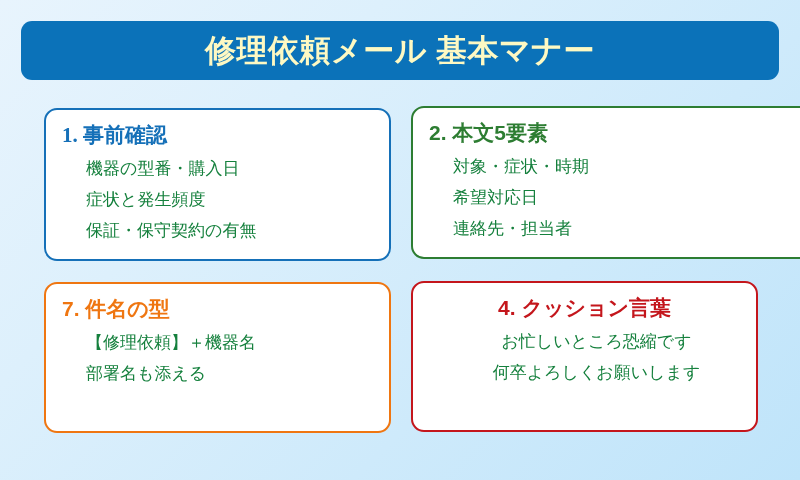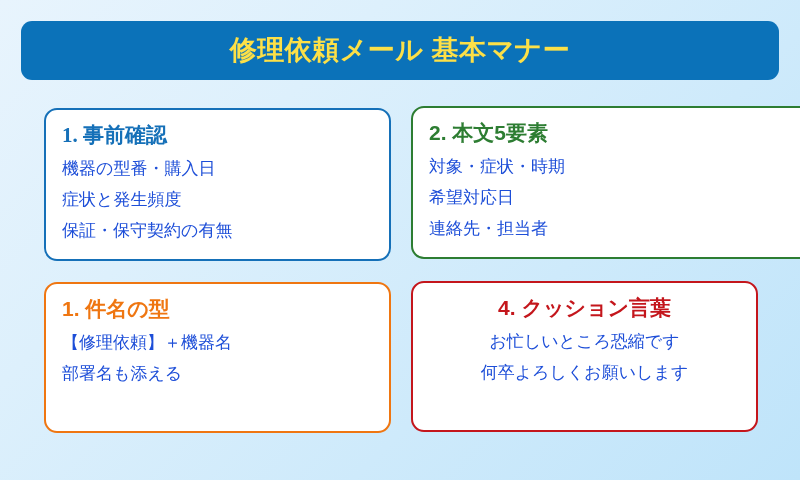--- a/index.html
+++ b/index.html
@@ -27,22 +27,22 @@
     width: 758px;
     height: 59px;
     border-radius: 11px;
     background: #0b72b9;
     display: flex;
     align-items: center;
     justify-content: center;
     box-sizing: border-box;
   }
   .title-text {
-    color: #fde047;
-    font-size: 27px;
+    color: #fef9c3;
+    font-size: 31px;
     font-weight: bold;
     letter-spacing: 0.5px;
     line-height: 1;
     white-space: nowrap;
   }
   
   .card {
     position: absolute;
     background: #ffffff;
     border-radius: 13px;
@@ -69,23 +69,24 @@
   .h-orange { color: #ef7611; }
   .h-red    { color: #c4161c; }
 
   .card-lines {
     margin: 0;
     padding: 0;
     list-style: none;
   }
   .card-line {
     font-size: 17px;
-    color: #1d4ed8;
+    color: #15803d;
     line-height: 31px;
     white-space: nowrap;
+    margin-left: 24px;
   }
 </style>
 </head>
 <body>
 
 <div class="poster">
 
   <div class="title-bar">
     <div class="title-text">修理依頼メール 基本マナー</div>
   </div>
@@ -102,21 +103,21 @@
   <div class="card card-2">
     <div class="card-heading h-green">2. 本文5要素</div>
     <ul class="card-lines">
       <li class="card-line">対象・症状・時期</li>
       <li class="card-line">希望対応日</li>
       <li class="card-line">連絡先・担当者</li>
     </ul>
   </div>
 
   <div class="card card-3">
-    <div class="card-heading h-orange">1. 件名の型</div>
+    <div class="card-heading h-orange">7. 件名の型</div>
     <ul class="card-lines">
       <li class="card-line">【修理依頼】＋機器名</li>
       <li class="card-line">部署名も添える</li>
     </ul>
   </div>
 
   <div class="card card-4">
     <div class="card-heading h-red">4. クッション言葉</div>
     <ul class="card-lines">
       <li class="card-line">お忙しいところ恐縮です</li>

